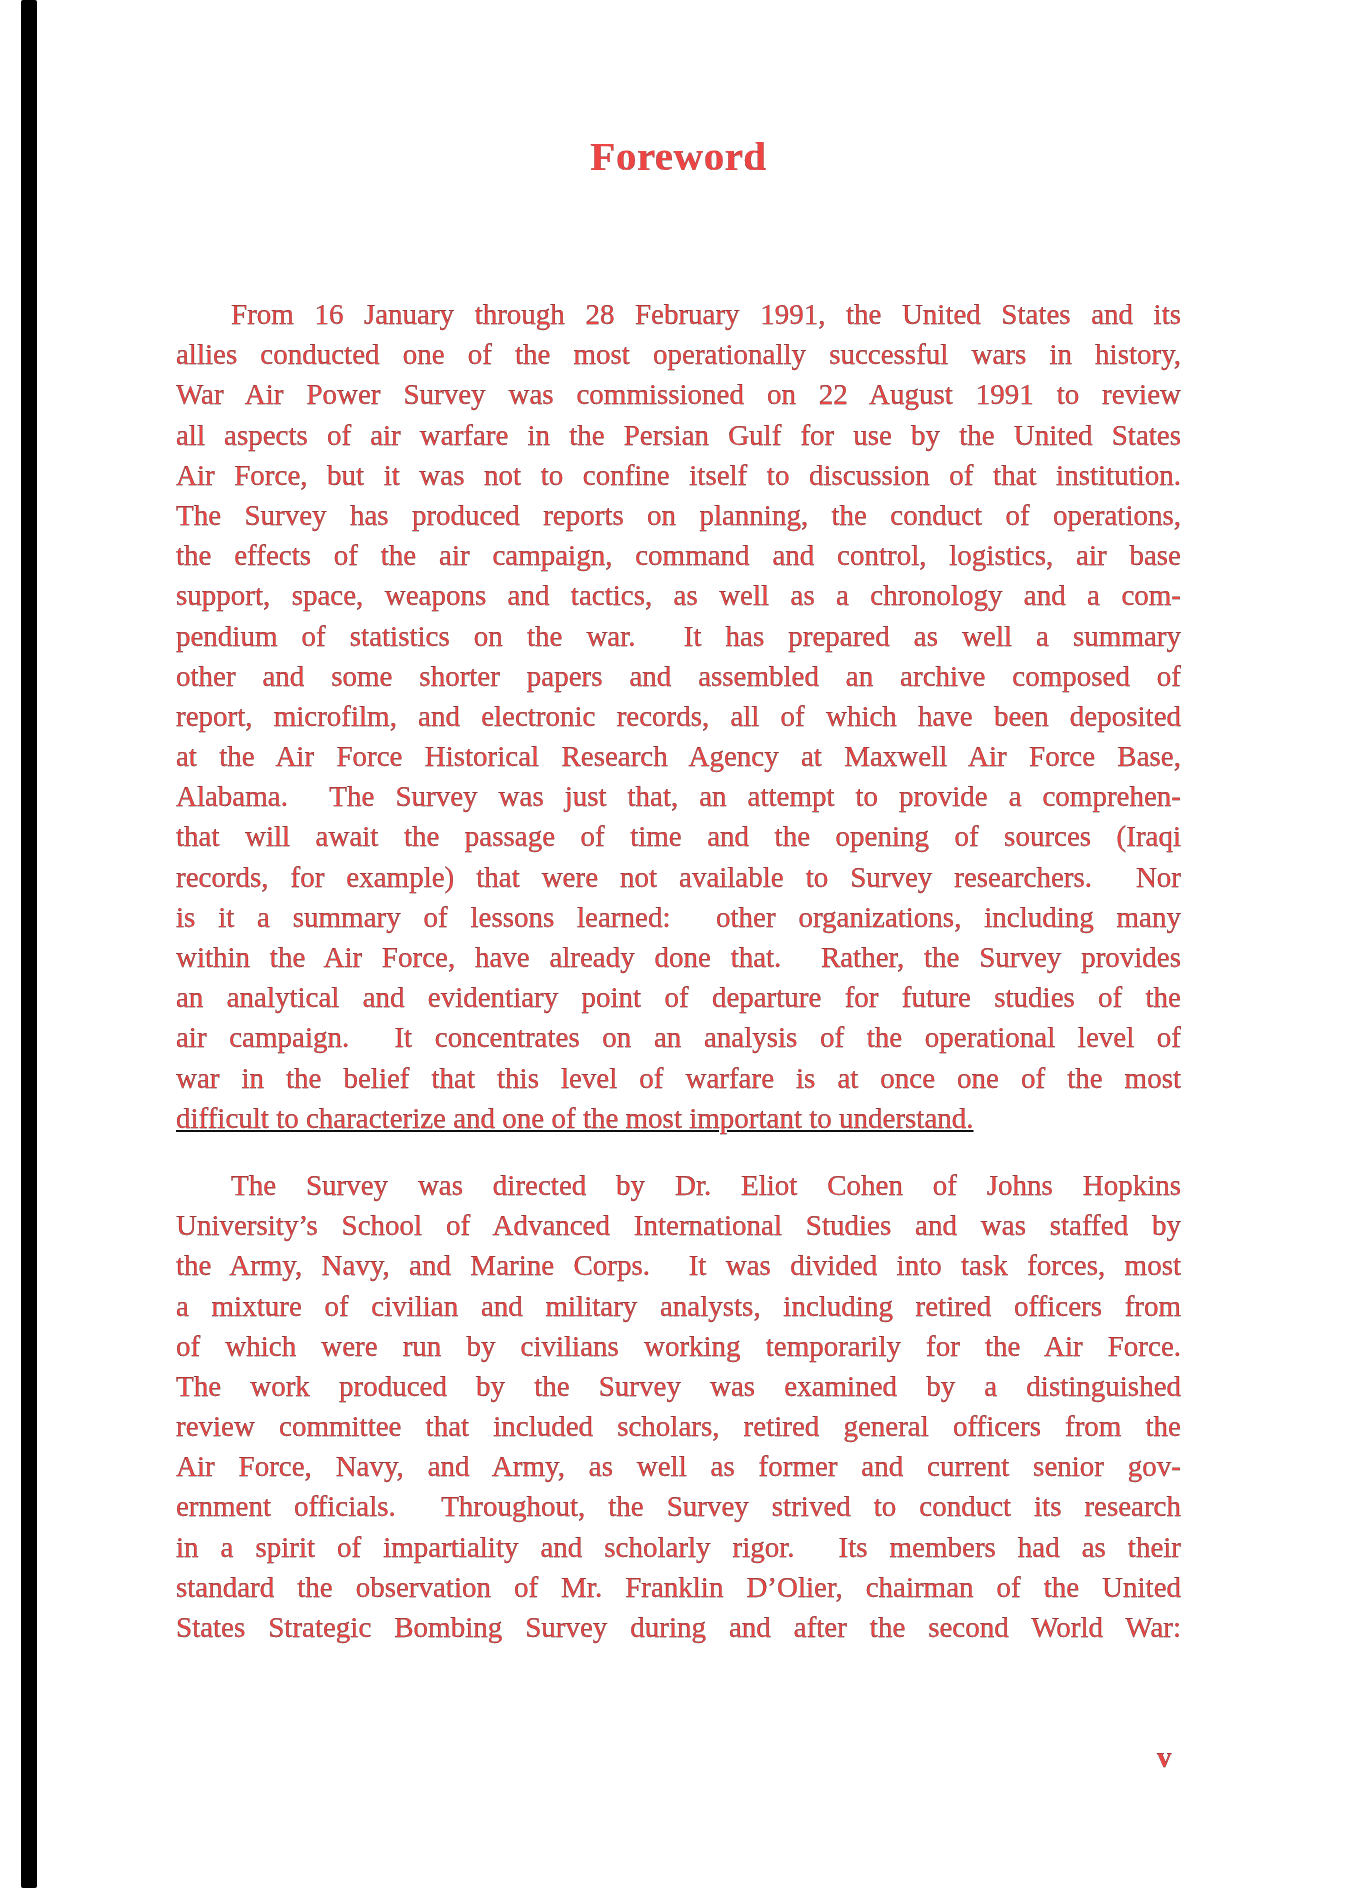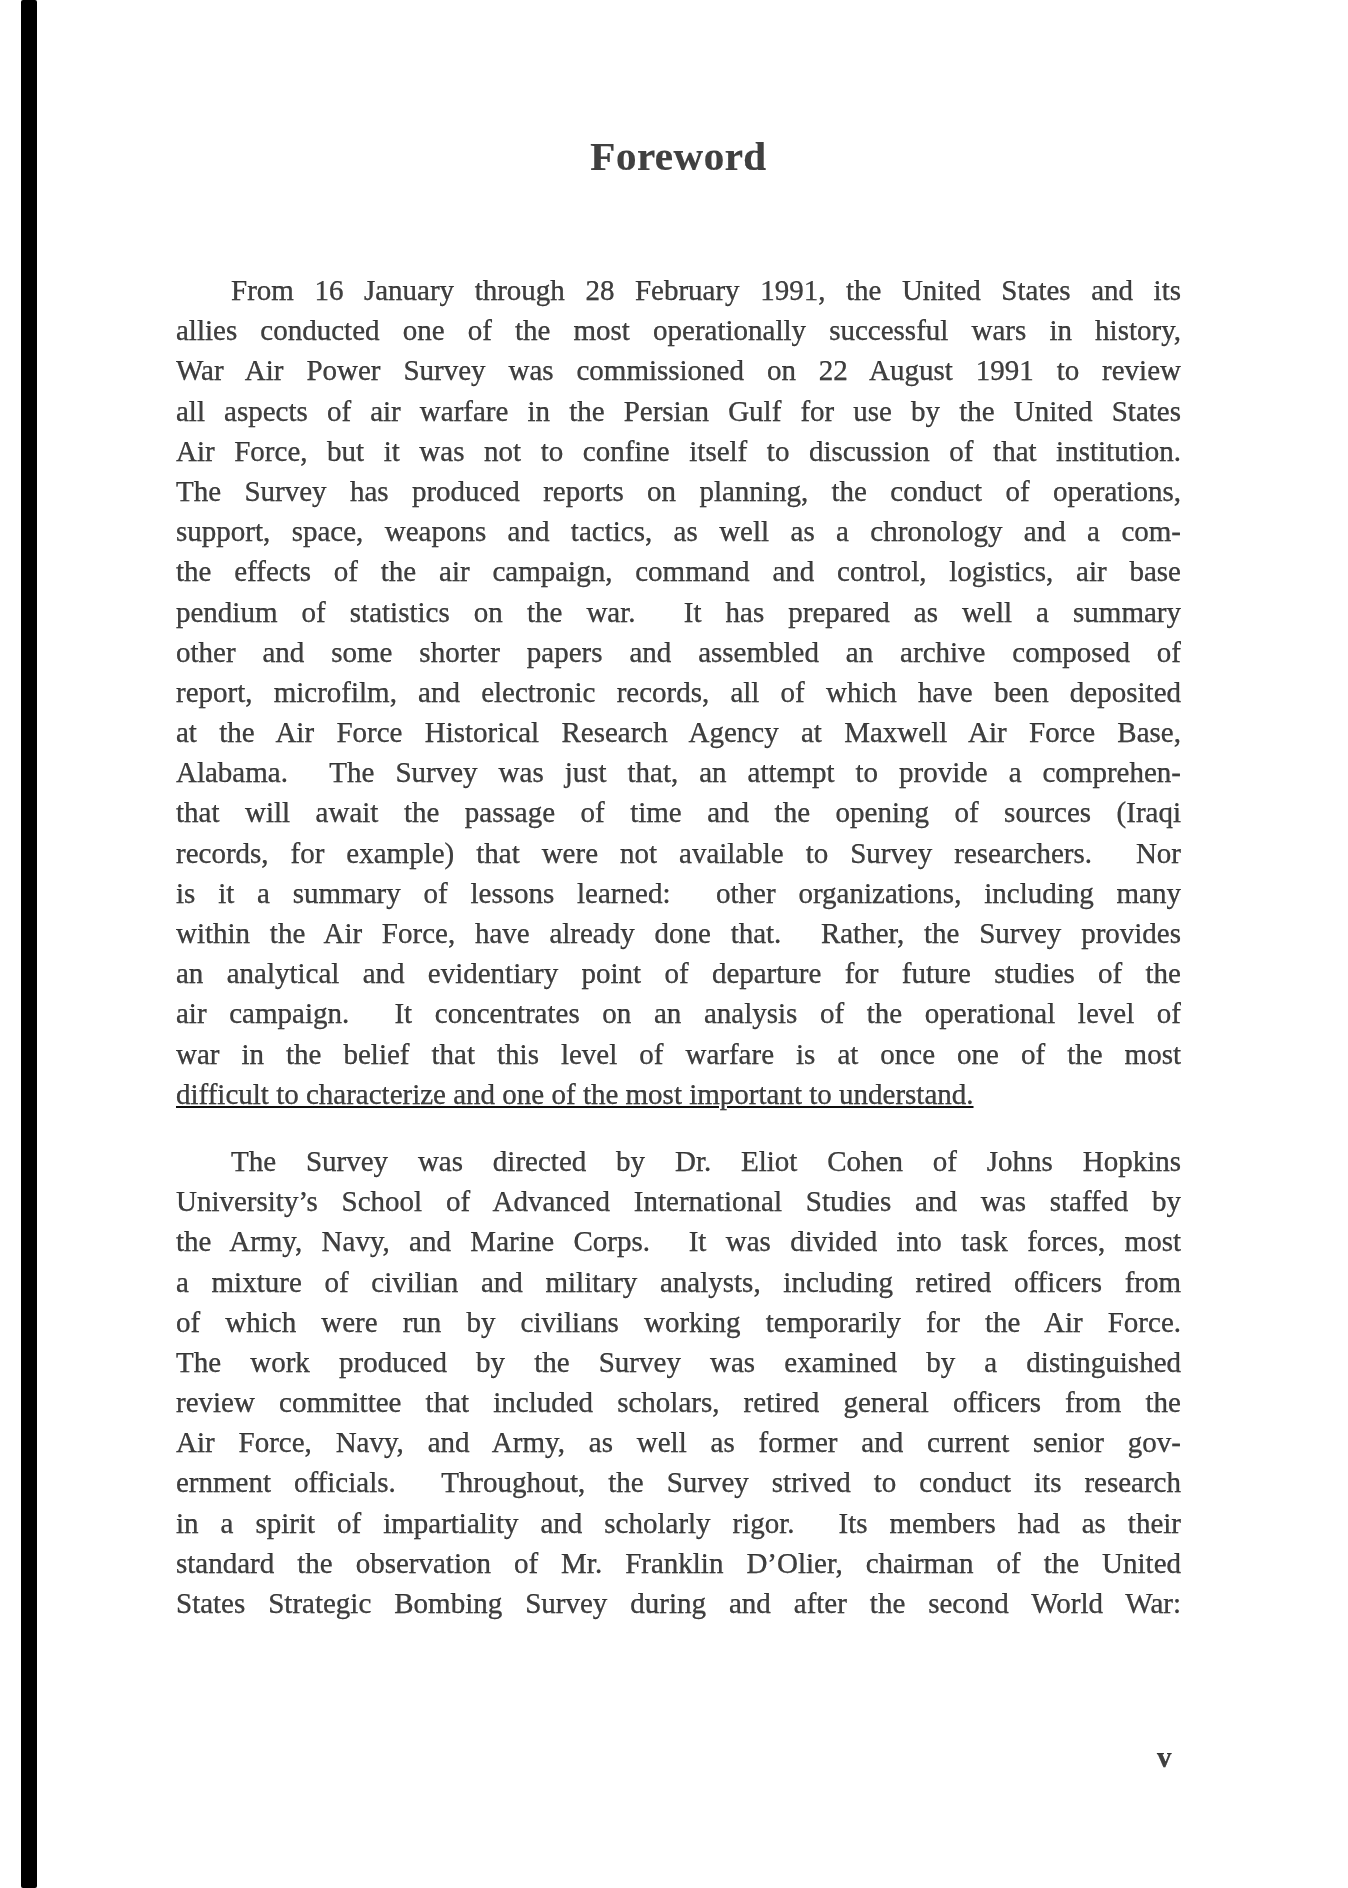--- a/index.html
+++ b/index.html
@@ -3,21 +3,21 @@
 <meta charset="utf-8">
 <style>
   html, body { margin: 0; padding: 0; background: #e8e8e8; }
   .page {
     position: relative;
     width: 1348px;
     height: 1888px;
     background: #ffffff;
     overflow: hidden;
     font-family: "Liberation Serif", "DejaVu Serif", serif;
-    color: #404040;
+    color: #ef4444;
   }
   .gutter-bar {
     position: absolute;
     left: 21px;
     top: 0;
     width: 16px;
     height: 1888px;
     background: #000000;
     border-radius: 2px;
   }
@@ -44,21 +44,21 @@
   .para { margin: 0; }
   .para + .para { margin-top: 27px; }
   .line {
     height: 40.2px;
     line-height: 40.2px;
     overflow: hidden;
     text-align: justify;
     text-align-last: justify;
     hyphens: none;
   }
-  .line.first { text-indent: 55px; }
+  .line.first { text-indent: 55px; margin-top: 24px; }
   .line.short { text-align-last: left; text-decoration: underline; }
   .page-number {
     position: absolute;
     left: 1157px;
     top: 1741px;
     font-size: 29px;
     font-weight: 600;
     -webkit-text-stroke: 0.25px #0d0d0d;
   }
 </style>
@@ -69,22 +69,22 @@
   <div class="gutter-bar"></div>
   <h1 class="page-title">Foreword</h1>
   <div class="content">
       <div class="para">
         <div class="line first">From 16 January through 28 February 1991, the United States and its</div>
         <div class="line">allies conducted one of the most operationally successful wars in history,</div>
         <div class="line">War Air Power Survey was commissioned on 22 August 1991 to review</div>
         <div class="line">all aspects of air warfare in the Persian Gulf for use by the United States</div>
         <div class="line">Air Force, but it was not to confine itself to discussion of that institution.</div>
         <div class="line">The Survey has produced reports on planning, the conduct of operations,</div>
+        <div class="line">the effects of the air campaign, command and control, logistics, air base</div>
         <div class="line">support, space, weapons and tactics, as well as a chronology and a com-</div>
-        <div class="line">the effects of the air campaign, command and control, logistics, air base</div>
         <div class="line">pendium of statistics on the war.&nbsp; It has prepared as well a summary</div>
         <div class="line">other and some shorter papers and assembled an archive composed of</div>
         <div class="line">report, microfilm, and electronic records, all of which have been deposited</div>
         <div class="line">at the Air Force Historical Research Agency at Maxwell Air Force Base,</div>
         <div class="line">Alabama.&nbsp; The Survey was just that, an attempt to provide a comprehen-</div>
         <div class="line">that will await the passage of time and the opening of sources (Iraqi</div>
         <div class="line">records, for example) that were not available to Survey researchers.&nbsp; Nor</div>
         <div class="line">is it a summary of lessons learned:&nbsp; other organizations, including many</div>
         <div class="line">within the Air Force, have already done that.&nbsp; Rather, the Survey provides</div>
         <div class="line">an analytical and evidentiary point of departure for future studies of the</div>

